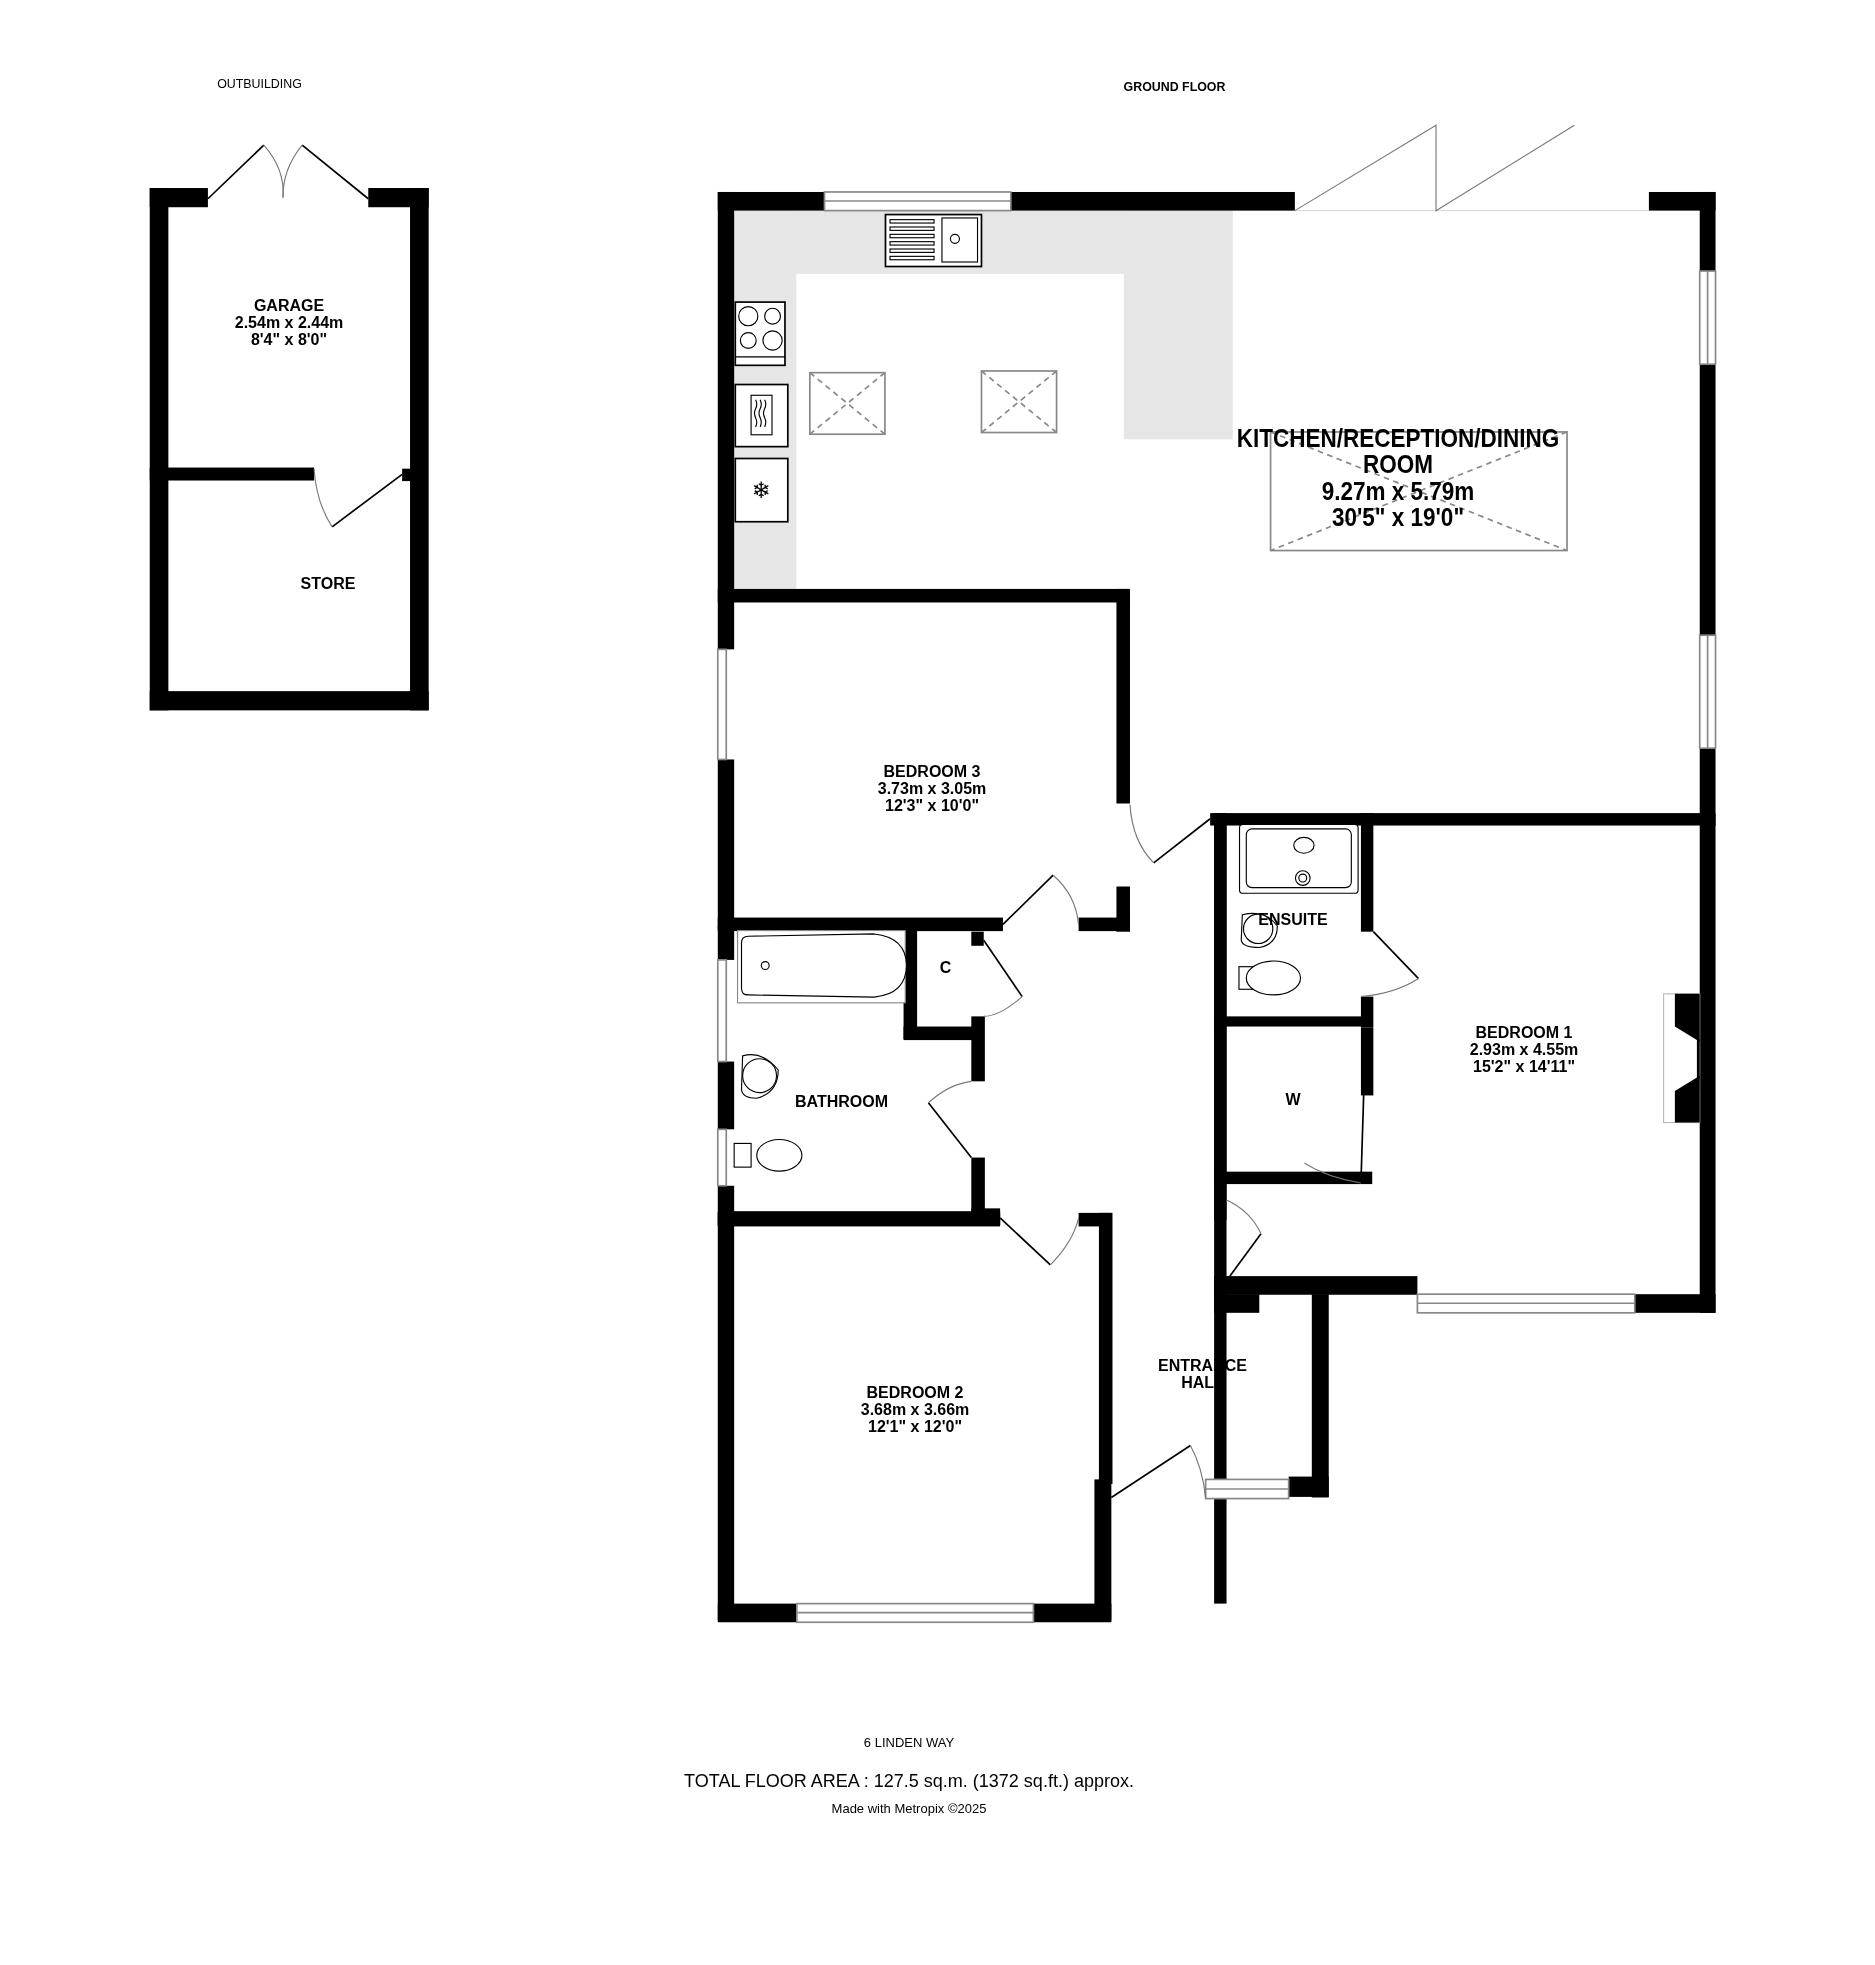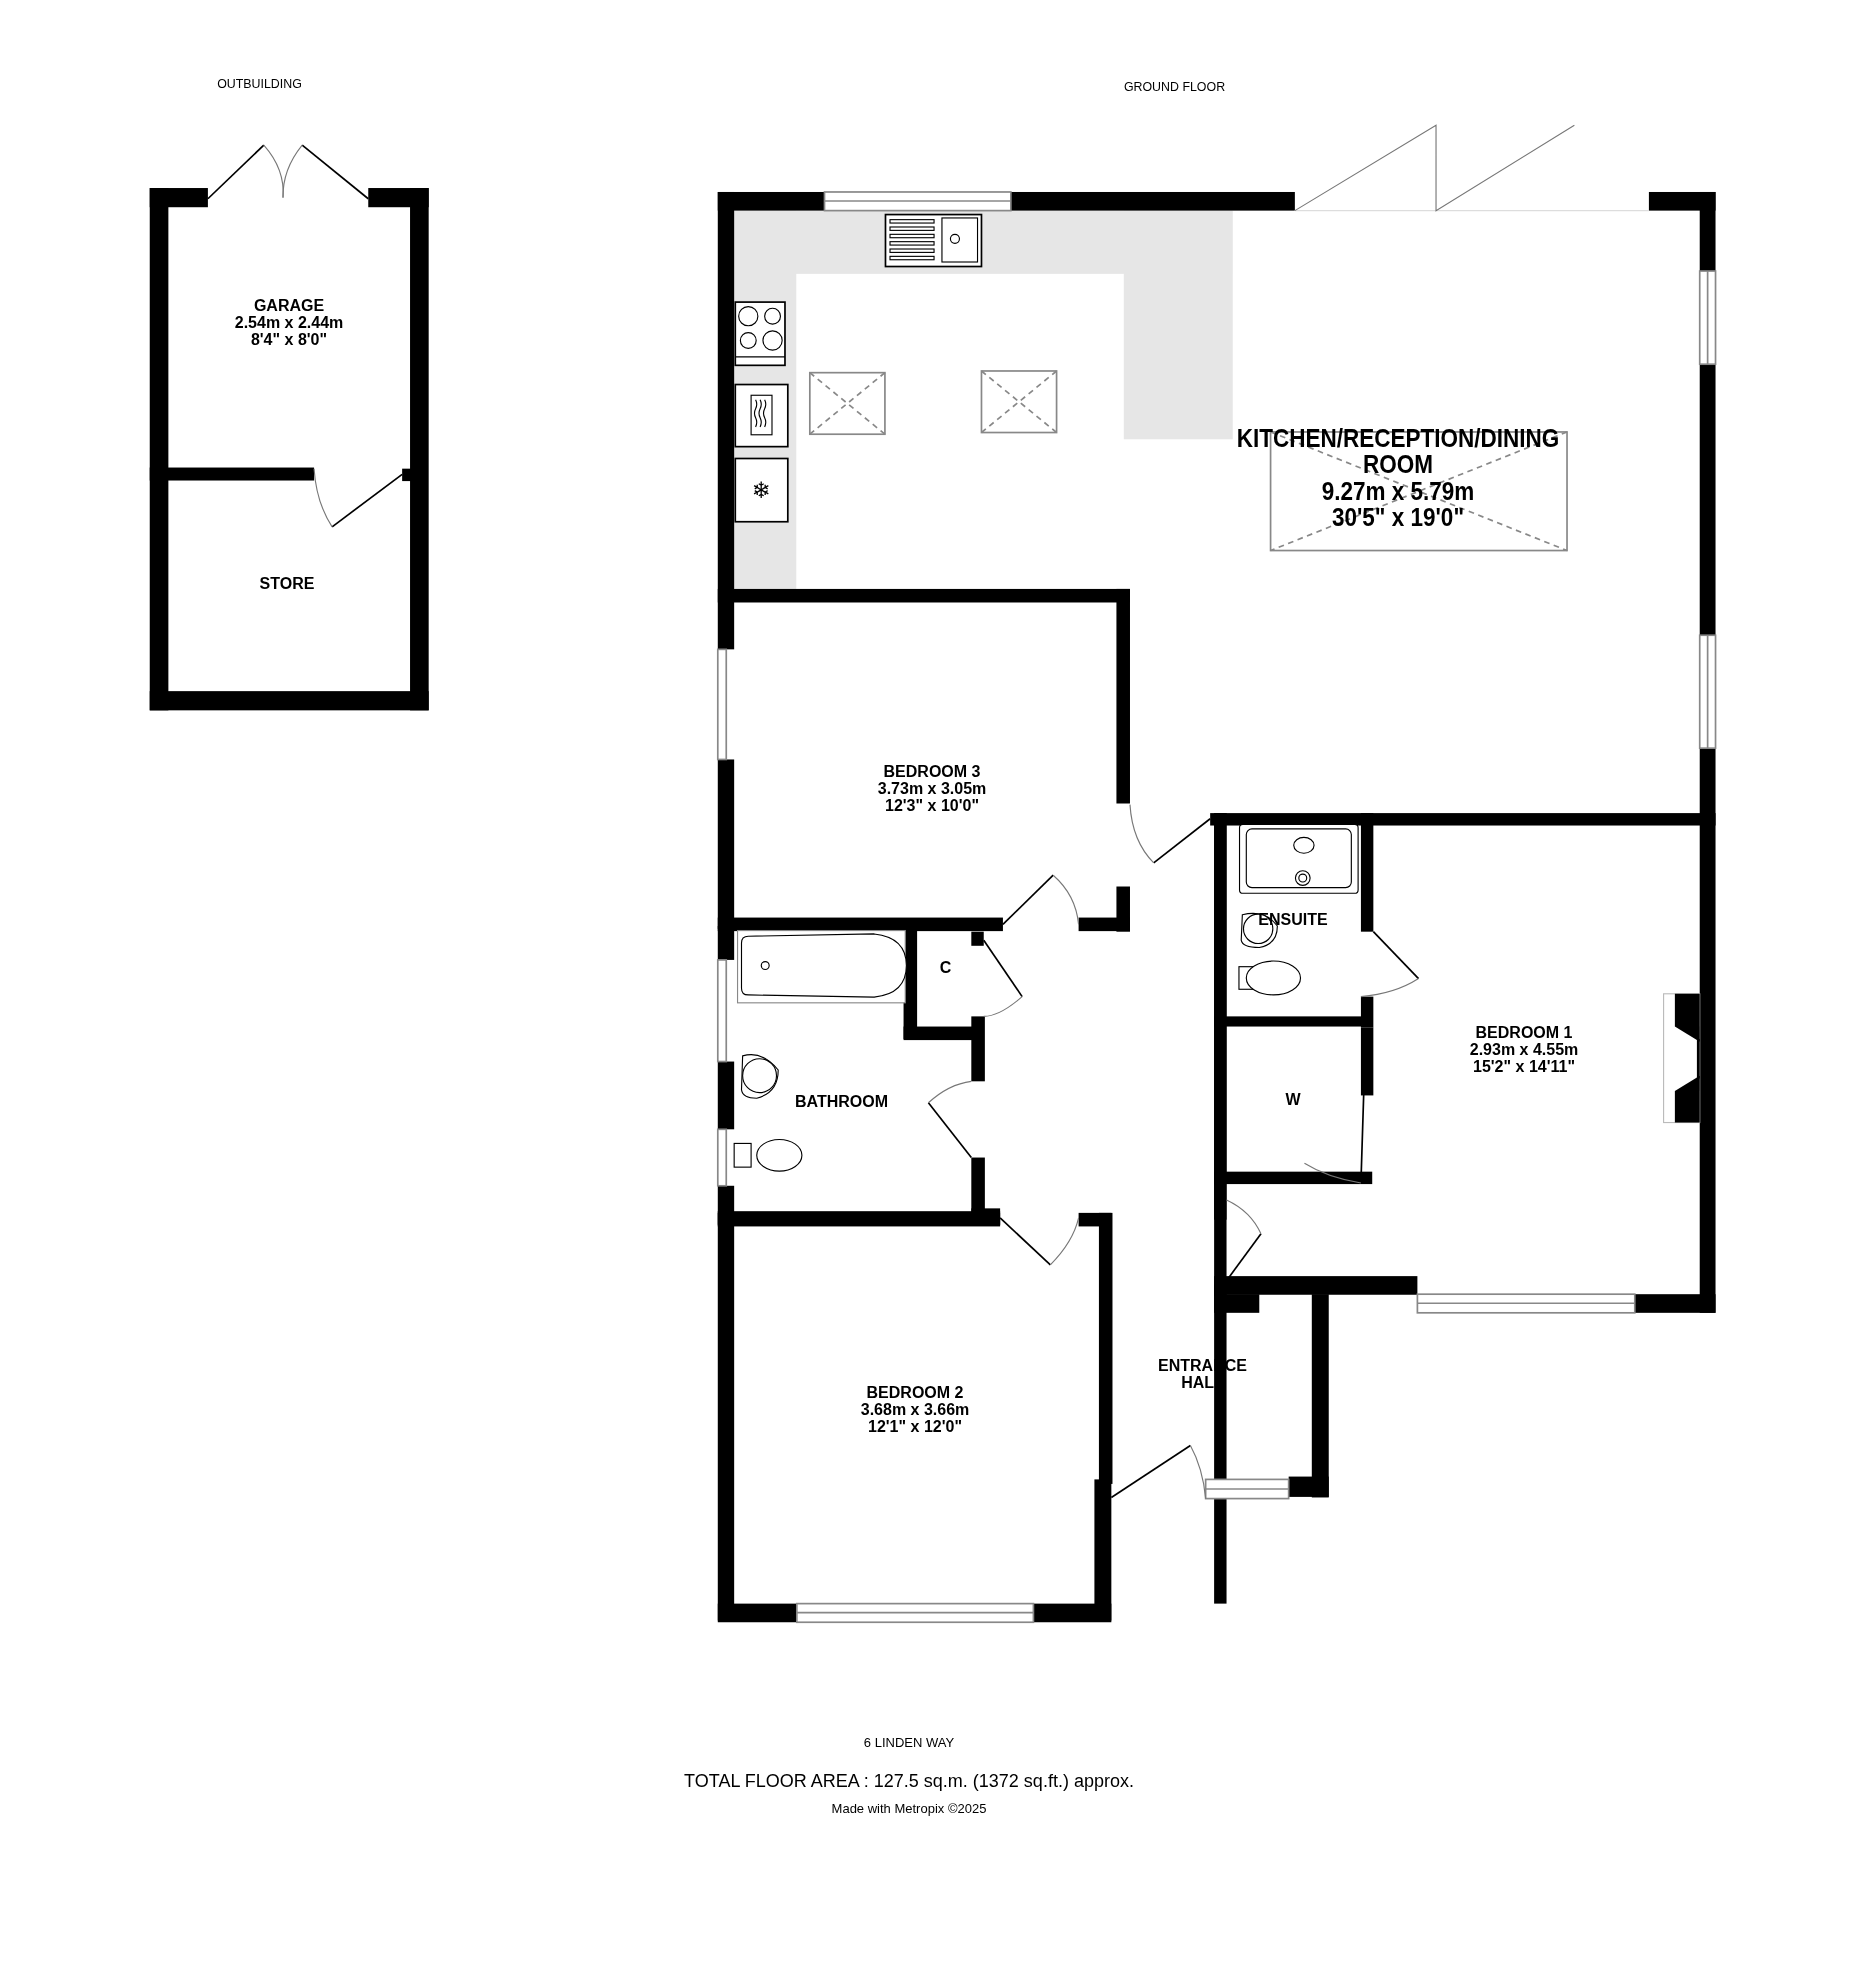--- a/index.html
+++ b/index.html
@@ -253,28 +253,28 @@
     <line x1="2415" y1="1935" x2="2410" y2="2095" stroke="#000" stroke-width="3"></line>
     <path d="M2410 2095 Q2350 2085 2310 2060" stroke="#777" stroke-width="2"></path>
   </g>
   <g fill="none">
     <line x1="2172" y1="2268" x2="2233" y2="2185" stroke="#000" stroke-width="3"></line>
     <path d="M2172 2125 Q2215 2145 2233 2185" stroke="#777" stroke-width="2"></path>
   </g>
 </svg>
 
 <div class="cap" style="left:186px;top:52px;width:147px;font-size:12.4px;">OUTBUILDING</div>
-<div class="cap" style="left:1101px;top:55px;width:147px;font-size:12.4px;">GROUND FLOOR</div>
+<div class="cap" style="left:1101px;top:55px;width:147px;font-size:12.4px;font-weight:bold;">GROUND FLOOR</div>
 
 <div class="lbl room-lg" style="left:168px;top:298px;width:242px;">
   <span class="t">GARAGE</span>
   <span class="t">2.54m  x 2.44m</span>
   <span class="t">8'4"  x 8'0"</span>
 </div>
-<div class="lbl room-lg" style="left:168px;top:576px;width:238px;">
+<div class="lbl room-lg" style="left:168px;top:576px;width:238px;padding-left:41px;">
   <span class="t">STORE</span>
 </div>
 
 <div class="lbl room-kit" style="left:1186px;top:425px;width:424px;">
   <span class="t">KITCHEN/RECEPTION/DINING</span>
   <span class="t">ROOM</span>
   <span class="t">9.27m  x 5.79m</span>
   <span class="t">30'5"  x 19'0"</span>
 </div>
 <div class="lbl room-lg" style="left:791px;top:764px;width:282px;">

